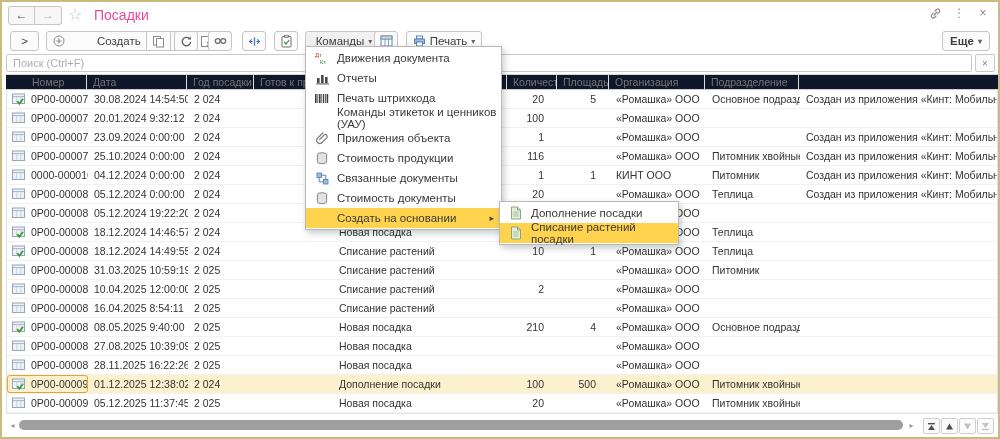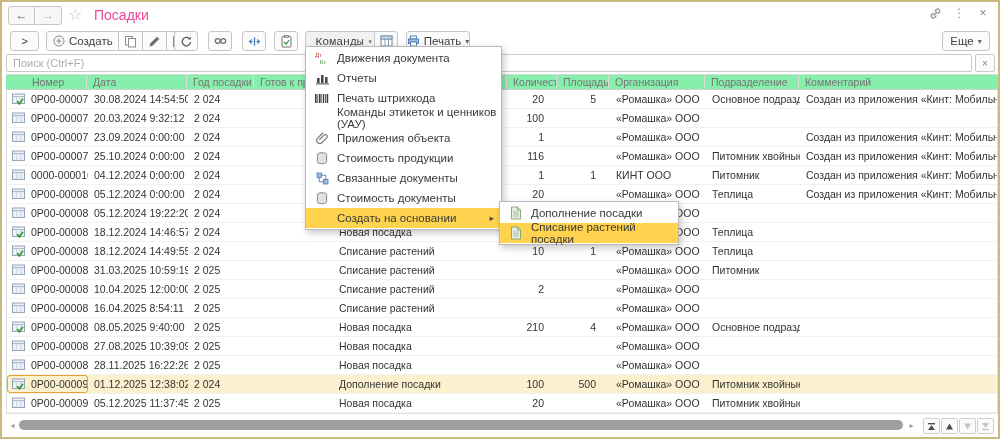--- a/index.html
+++ b/index.html
@@ -22,37 +22,37 @@
   .tb-ric { width:14px; height:14px; display:flex; align-items:center; justify-content:center; font-size:12px; cursor:pointer; }
   
   .toolbar { position:absolute; left:0; top:27px; width:996px; height:24px; }
   .btn { position:absolute; top:2px; height:20px; border:1px solid #c6c6c6; border-radius:3px;
     background:#fbfbfb; font-size:11.5px; color:#3f3f3f; display:flex; align-items:center;
     justify-content:center; cursor:pointer; white-space:nowrap; }
   .btn .car { font-size:8px; color:#666; margin-left:4px; }
   .grp { position:absolute; top:2px; display:flex; }
   .grp .gbtn { height:20px; border:1px solid #c6c6c6; border-left:none; background:#fbfbfb;
     display:flex; align-items:center; justify-content:center; font-size:11.5px; color:#3f3f3f;
-    cursor:pointer; padding:0 5px; }
+    cursor:pointer; padding:0 5px;gap:28px; }
   .grp .gbtn:first-child { border-left:1px solid #c6c6c6; border-radius:3px 0 0 3px; }
   .grp .gbtn:last-child { border-radius:0 3px 3px 0; }
   .ico { display:inline-flex; width:13px; height:13px; align-items:center; justify-content:center; }
   
   .searchrow { position:absolute; left:0; top:51px; width:996px; height:21px; }
   .search-input { position:absolute; left:4px; top:1px; width:966px; height:18px;
     border:1px solid #c9c9c9; border-radius:2px; font-size:11px; padding:0 6px; color:#333;
     font-family:"Liberation Sans", sans-serif; }
   .search-input::placeholder { color:#adadad; }
   .search-clear { position:absolute; right:3px; top:1px; width:20px; height:18px;
     border:1px solid #c9c9c9; border-radius:2px; background:#fbfbfb; color:#888;
     font-size:10px; display:flex; align-items:center; justify-content:center; cursor:pointer; }
   
   .grid { display:grid; grid-template-columns:81px 100px 67px 78px 175px 50px 52px 96px 94px minmax(0,1fr); }
   .thead { position:absolute; left:4px; top:72px; width:992px; height:16px;
-    background:#86efac; border-top:1px solid #d6d6d6; border-bottom:1px solid #cfcfcf; }
+    background:#0f172a; border-top:1px solid #d6d6d6; border-bottom:1px solid #cfcfcf; }
   .th { font-size:10.5px; color:#757575; line-height:15px; padding-left:6px;
     border-right:1px solid #dddddd; overflow:hidden; white-space:nowrap; }
   .th.first { padding-left:26px; }
   .tbody { position:absolute; left:4px; top:88px; width:992px;
     border-left:1px solid #e0e0e0; border-right:1px solid #e0e0e0; }
   .trow { height:19px; border-bottom:1px solid #f1f1f1; background:#fff; cursor:pointer; }
   .trow.sel { background:#fcf1cf; }
   .td { font-size:10.5px; line-height:18px; color:#333; padding-left:6px;
     overflow:hidden; white-space:nowrap; }
   .td.r { text-align:right; padding-right:14px; padding-left:0; }
@@ -171,66 +171,65 @@
     <div class="btn" style="left:272px;width:24px;">
       <span class="ico">
         <svg width="13" height="13" viewBox="0 0 13 13">
             <rect x="2" y="1.5" width="9" height="10.5" rx="1" fill="#fff" stroke="#6f6f6f"></rect>
             <rect x="4.5" y="0.5" width="4" height="2" fill="#cfcfcf" stroke="#6f6f6f" stroke-width=".7"></rect>
             <path d="M4 7l2 2 3.2-3.8" fill="none" stroke="#3d9b3d" stroke-width="1.3"></path>
           </svg>
       </span>
     </div>
 
-    <div class="btn" style="left:303px;width:78px;background:#f1f1f1;font-family:Liberation Mono, monospace;">
+    <div class="btn" style="left:303px;width:78px;background:#f1f1f1;">
       <span>Команды</span>
         <span class="car">▾</span>
     </div>
     <div class="btn" style="left:372px;width:24px;">
       <span class="ico">
         <svg width="13" height="12" viewBox="0 0 13 12">
             <rect x="1" y="1" width="11" height="10" fill="#fff" stroke="#6f8ca8"></rect>
             <path d="M1 4h11M5 1v10M8.5 1v10" stroke="#6f8ca8" stroke-width=".8"></path>
             <rect x="1" y="1" width="11" height="3" fill="#c7d7e6" stroke="#6f8ca8" stroke-width=".8"></rect>
           </svg>
       </span>
     </div>
-    <div class="btn" style="left:404px;width:64px;">
+    <div class="btn" style="left:404px;width:76px;">
       <span class="ico">
         <svg width="13" height="12" viewBox="0 0 13 12">
             <rect x="3.5" y="1" width="6" height="3" fill="#fff" stroke="#4a78b8" stroke-width=".9"></rect>
             <rect x="1.5" y="4" width="10" height="4.5" fill="#9fbcd8" stroke="#4a78b8" stroke-width=".9"></rect>
             <rect x="3.5" y="7" width="6" height="4" fill="#fff" stroke="#4a78b8" stroke-width=".9"></rect>
           </svg>
       </span>
       <span style="margin-left:4px;">Печать</span>
         <span class="car">▾</span>
     </div>
-    <div class="btn" style="right:8px;width:48px;">
+    <div class="btn" style="right:8px;width:48px;font-weight:bold;">
       <span>Еще</span>
         <span class="car">▾</span>
     </div>
   </div>
 
   <div class="searchrow">
     <input class="search-input" placeholder="Поиск (Ctrl+F)" style="">
     <div class="search-clear">×</div>
   </div>
 
   <div class="thead grid">
     <div class="th first">Номер</div>
     <div class="th">Дата</div>
     <div class="th">Год посадки</div>
     <div class="th">Готов к прод</div>
     <div class="th"></div>
     <div class="th">Количество</div>
     <div class="th">Площадь</div>
     <div class="th">Организация</div>
     <div class="th">Подразделение</div>
-    <div class="th" style="border-right:none;">Комментарий</div>
   </div>
 
   <div class="tbody" id="tbody">
       <div class="trow grid">
         <div class="td numcell" style="padding-left: 5px;">
           <span class="rowico">
             <svg width="14" height="13" viewBox="0 0 14 13">
               <rect x="0.5" y="1" width="12" height="9.5" fill="#eef2f6" stroke="#93a5b8"></rect>
               <path d="M0.5 3.6h12" stroke="#93a5b8" stroke-width=".8"></path>
               <path d="M4.7 3.6v6.9M8.8 3.6v6.9" stroke="#c4ccd6" stroke-width=".8"></path>
@@ -253,21 +252,21 @@
         <div class="td numcell" style="padding-left: 5px;">
           <span class="rowico">
             <svg width="14" height="13" viewBox="0 0 14 13">
               <rect x="0.5" y="1" width="12" height="9.5" fill="#eef2f6" stroke="#93a5b8"></rect>
               <path d="M0.5 3.6h12" stroke="#93a5b8" stroke-width=".8"></path>
               <path d="M4.7 3.6v6.9M8.8 3.6v6.9" stroke="#c4ccd6" stroke-width=".8"></path>
             </svg>
           </span>
           <span>0P00-000074</span>
         </div>
-        <div class="td">20.03.2024 9:32:12</div>
+        <div class="td">20.01.2024 9:32:12</div>
         <div class="td year">2 024</div>
         <div class="td"></div>
         <div class="td"></div>
         <div class="td r">100</div>
         <div class="td r"></div>
         <div class="td">«Ромашка» ООО</div>
         <div class="td"></div>
         <div class="td"></div>
       </div>
       <div class="trow grid">

